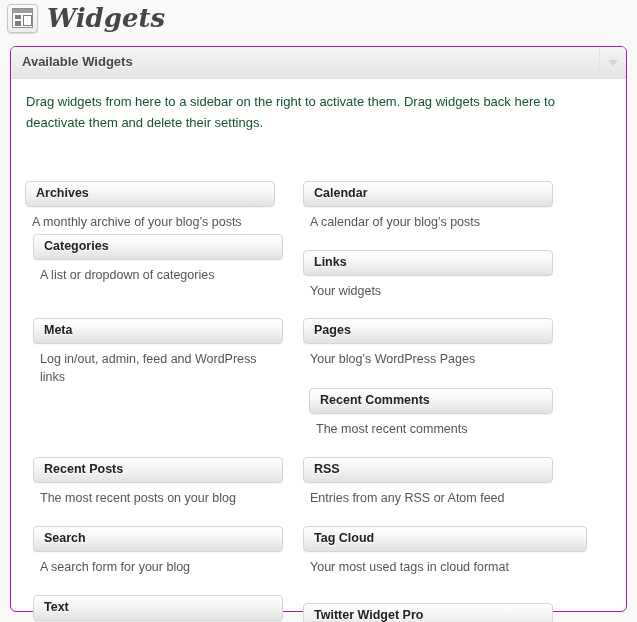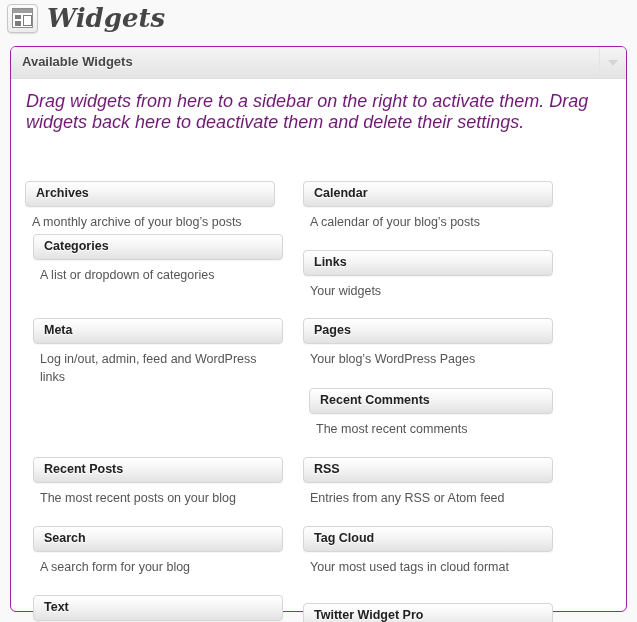--- a/index.html
+++ b/index.html
@@ -89,24 +89,23 @@
     position: absolute; left: 8px; top: 13px;
     width: 0; height: 0;
     border-left: 5px solid transparent;
     border-right: 5px solid transparent;
     border-top: 6px solid #d5d5d5;
   }
 
   .panel-intro {
     position: absolute; left: 15px; top: 44px;
     width: 578px;
-    font-size: 18px;
-    font-style: italic;
+    font-size: 13px;
     line-height: 21px;
-    color: #701a75;
+    color: #14532d;
   }
 
   
   .widget-area { position: absolute; left: 0; top: 0; width: 615px; height: 564px; }
 
   .widget { position: absolute; }
   .widget-bar {
     height: 26px;
     background: linear-gradient(to bottom, #ffffff 0%, #f6f6f6 40%, #e2e2e2 100%);
     border: 1px solid #d6d6d6;
@@ -215,21 +214,21 @@
             <span class="widget-name">Recent Comments</span>
           </div>
           <div class="widget-desc" style="width: 230px;">The most recent comments</div>
         </div>
         <div class="widget" style="left: 292px; top: 410px; width: 250px;">
           <div class="widget-bar">
             <span class="widget-name">RSS</span>
           </div>
           <div class="widget-desc" style="width: 236px;">Entries from any RSS or Atom feed</div>
         </div>
-        <div class="widget" style="left: 292px; top: 479px; width: 250px;">
+        <div class="widget" style="left: 292px; top: 479px; width: 284px;">
           <div class="widget-bar">
             <span class="widget-name">Tag Cloud</span>
           </div>
           <div class="widget-desc" style="width: 236px;">Your most used tags in cloud format</div>
         </div>
         <div class="widget" style="left: 292px; top: 556px; width: 250px;">
           <div class="widget-bar">
             <span class="widget-name">Twitter Widget Pro</span>
           </div>
         </div>

